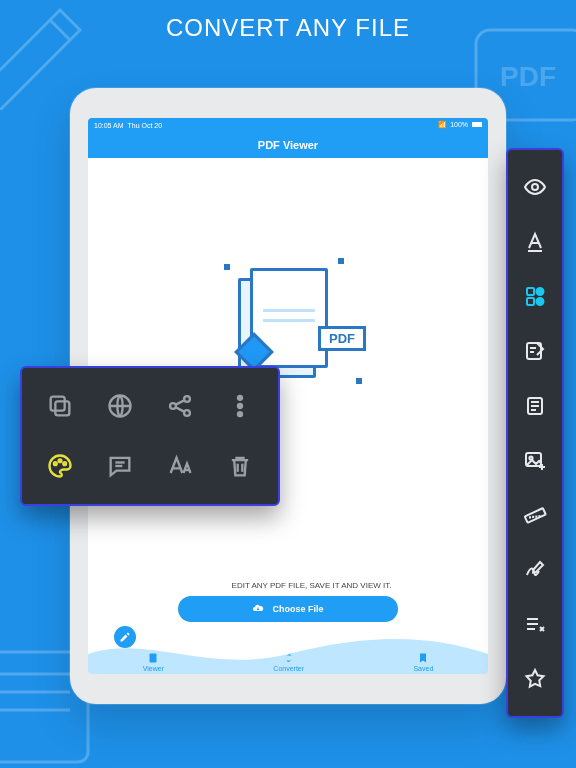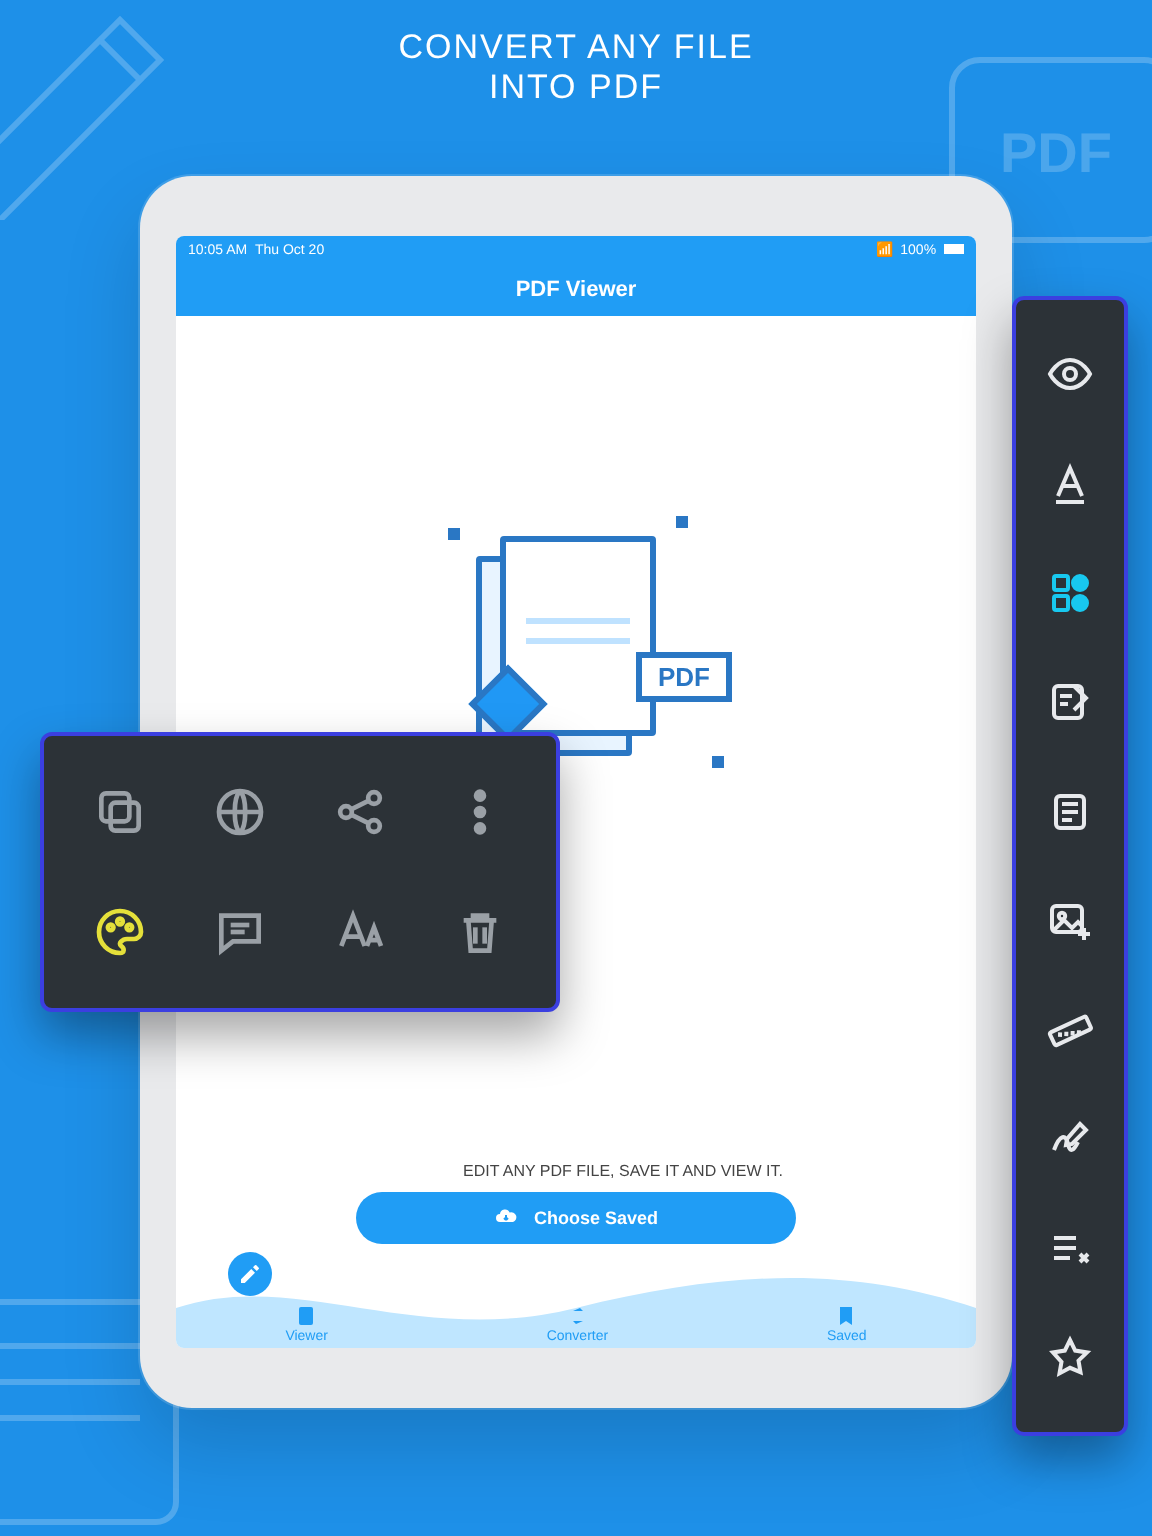--- a/index.html
+++ b/index.html
@@ -5,21 +5,21 @@
   * { box-sizing: border-box; margin: 0; padding: 0; }
   html, body { width: 576px; height: 768px; overflow: hidden; }
   body {
     background: #1e90e8;
     font-family: -apple-system, Helvetica, Arial, sans-serif;
     position: relative;
   }
   .promo-title {
     color: #fff;
     text-align: center;
-    font-size: 17px;
+    font-size: 24px;
     font-weight: 400;
     letter-spacing: 1px;
     padding-top: 14px;
     line-height: 1.15;
   }
   .tablet {
     position: absolute;
     left: 70px; top: 88px;
     width: 436px; height: 616px;
     background: #e9eaec;
@@ -148,21 +148,20 @@
     </svg></div>
 <div class="bg-doodle" style="left:-30px; bottom:-10px;"><svg width="140" height="140">
       <rect x="18" y="18" width="100" height="110" rx="10"></rect>
       <line x1="30" y1="40" x2="100" y2="40"></line>
       <line x1="30" y1="58" x2="100" y2="58"></line>
       <line x1="30" y1="76" x2="100" y2="76"></line>
     </svg></div>
 
 <div class="promo-title">
   <span>CONVERT ANY FILE</span><br>
-  <span>INTO PDF</span>
 </div>
 
 <div class="tablet">
   <div class="screen">
     <div class="status-bar">
       <span>
         <span>10:05 AM</span>&nbsp;&nbsp;<span>Thu Oct 20</span>
       </span>
       <span>
         <span style="margin-right:3px;">📶</span><span>100%</span>
@@ -186,21 +185,21 @@
 
     <div class="edit-caption">EDIT ANY PDF FILE, SAVE IT AND VIEW IT.</div>
 
     <div class="choose-btn">
       <span>
         <svg width="12" height="12" viewBox="0 0 24 24" fill="#fff">
             <path d="M19 18H6a4 4 0 010-8 5 5 0 019.6-1.5A3.5 3.5 0 0119 18z"></path>
             <path d="M12 11v5m0 0l-2-2m2 2l2-2" stroke="#209df5" stroke-width="2" fill="none"></path>
           </svg>
       </span>
-      <span>Choose Saved</span>
+      <span>Choose File</span>
     </div>
 
     <div class="wave-bottom">
       <svg viewBox="0 0 400 40" preserveAspectRatio="none">
           <path d="M0 20 C 60 0, 120 40, 200 20 S 340 0, 400 20 L400 40 L0 40 Z" fill="#bfe6ff"></path>
         </svg>
     </div>
     <div class="fab">
       <svg viewBox="0 0 24 24" fill="#fff">
           <path d="M3 17.25V21h3.75L17 10.75l-3.75-3.75L3 17.25zM20.7 7.04a1 1 0 000-1.41l-2.34-2.34a1 1 0 00-1.41 0L15 5.25 18.75 9l1.95-1.96z"></path>

